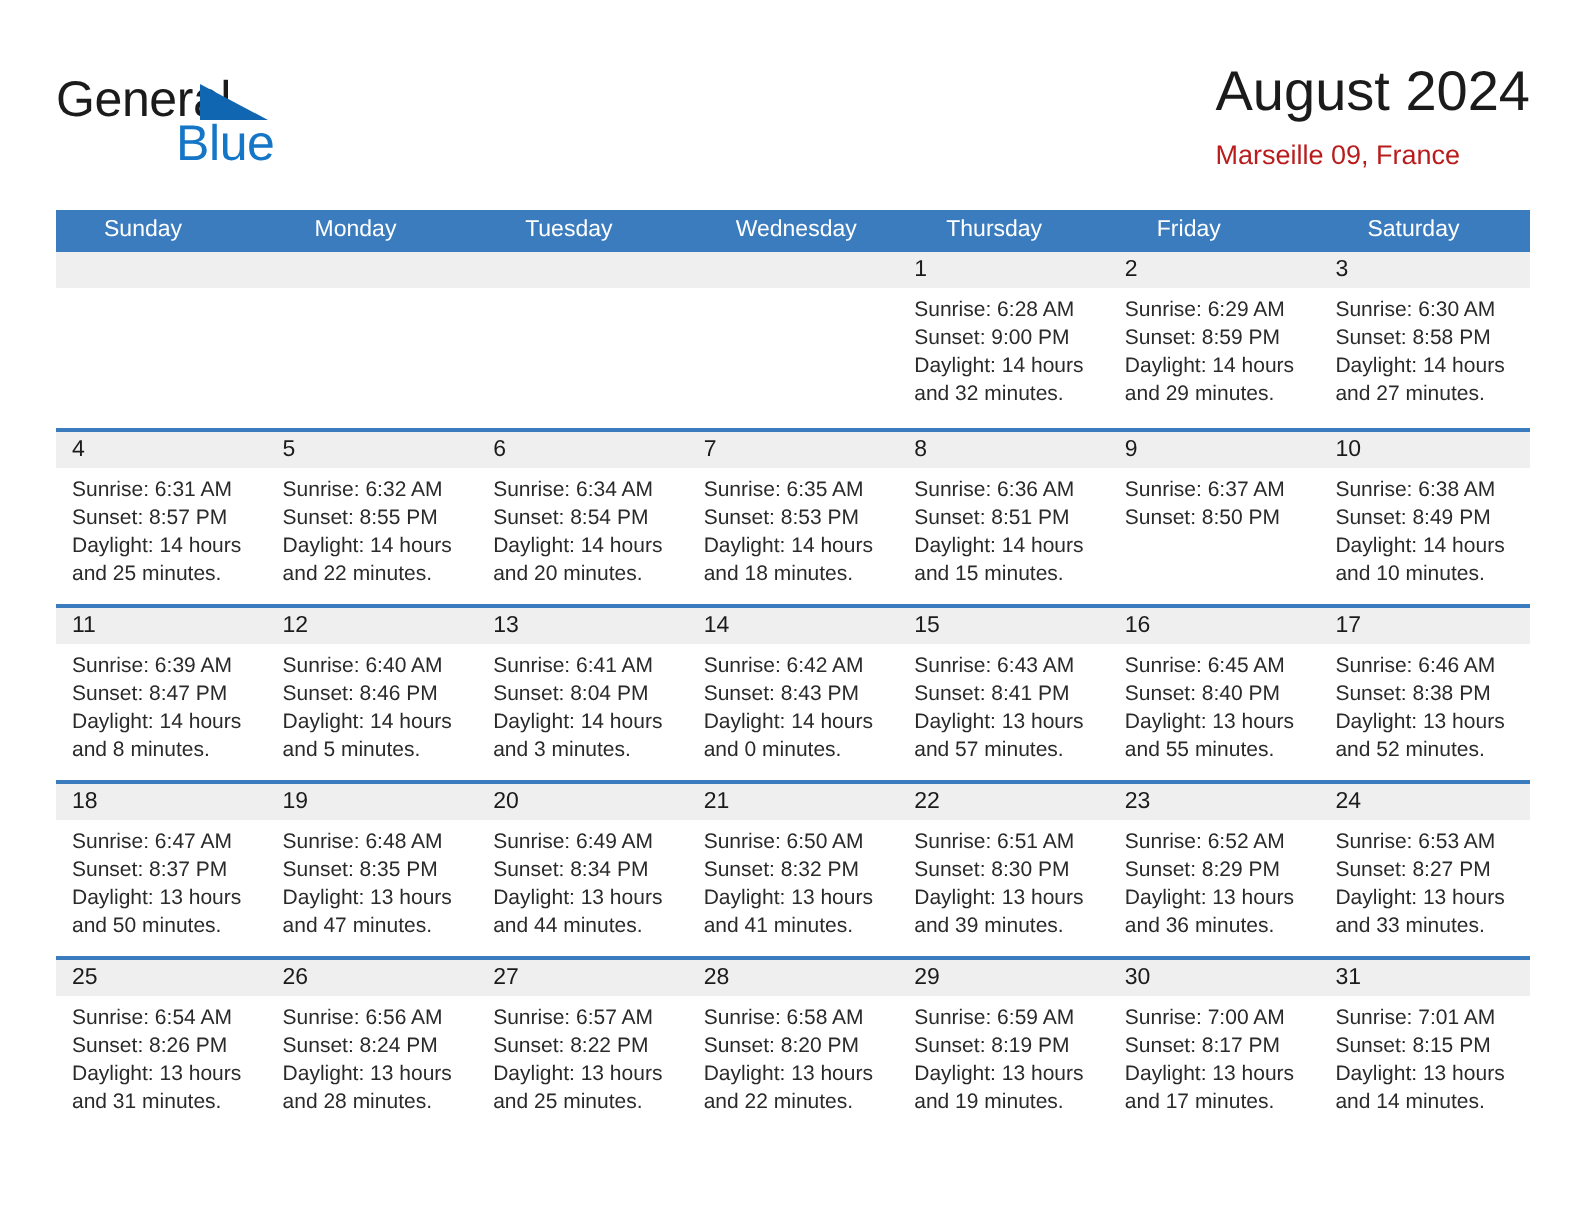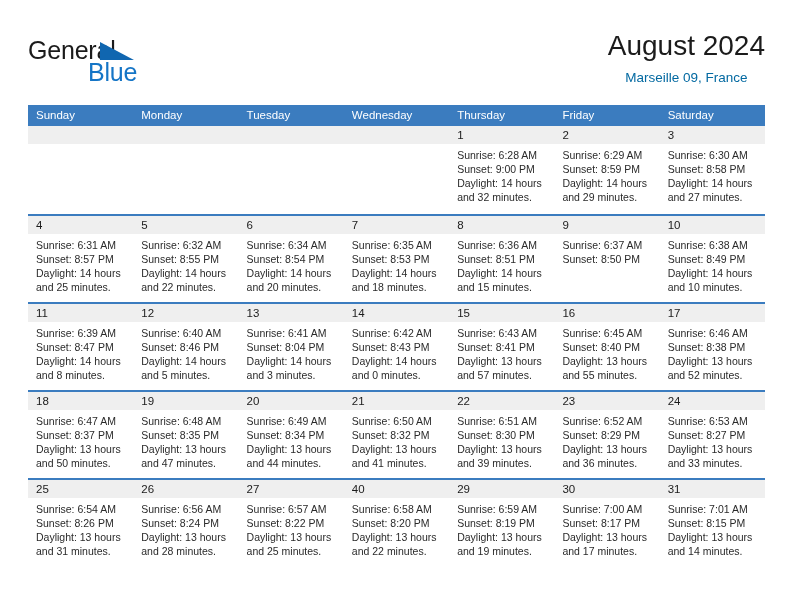--- a/index.html
+++ b/index.html
@@ -62,33 +62,33 @@
     font-size: 25px;
     line-height: 28px;
     color: #1575c6;
     letter-spacing: -0.2px;
     font-weight: 400;
   }
   .title-block {
     position: absolute;
     right: 0;
     top: 0;
-    text-align: center;
+    text-align: left;
   }
   .cal-title {
     font-size: 28px;
     line-height: 36px;
     color: #1b1b1b;
     font-weight: 400;
     white-space: nowrap;
   }
   .cal-subtitle {
     font-size: 13.5px;
     line-height: 20px;
-    color: #0369a1;
+    color: #b91c1c;
     font-weight: 400;
     margin-top: 4px;
     white-space: nowrap;
   }
 
   
   .calendar {
     position: absolute;
     left: 28px;
     top: 105px;
@@ -97,21 +97,21 @@
   .cal-header-row {
     display: flex;
     background: #3b7cbf;
     height: 21px;
   }
   .cal-header-cell {
     flex: 1 1 0;
     font-size: 11.5px;
     line-height: 21px;
     color: #ffffff;
-    padding-left: 8px;
+    padding-left: 24px;
     box-sizing: border-box;
     white-space: nowrap;
     overflow: hidden;
   }
   .week-row {
     display: flex;
     border-top: 2px solid #3b7cbf;
     height: 88px;
     box-sizing: border-box;
   }
@@ -411,21 +411,21 @@
           </div>
           <div class="day-cell">
             <div class="day-number">27</div>
             <div class="day-info">
               <div>Sunrise: 6:57 AM</div>
               <div>Sunset: 8:22 PM</div>
               <div class="wrap">Daylight: 13 hours and 25 minutes.</div>
             </div>
           </div>
           <div class="day-cell">
-            <div class="day-number">40</div>
+            <div class="day-number">28</div>
             <div class="day-info">
               <div>Sunrise: 6:58 AM</div>
               <div>Sunset: 8:20 PM</div>
               <div class="wrap">Daylight: 13 hours and 22 minutes.</div>
             </div>
           </div>
           <div class="day-cell">
             <div class="day-number">29</div>
             <div class="day-info">
               <div>Sunrise: 6:59 AM</div>

